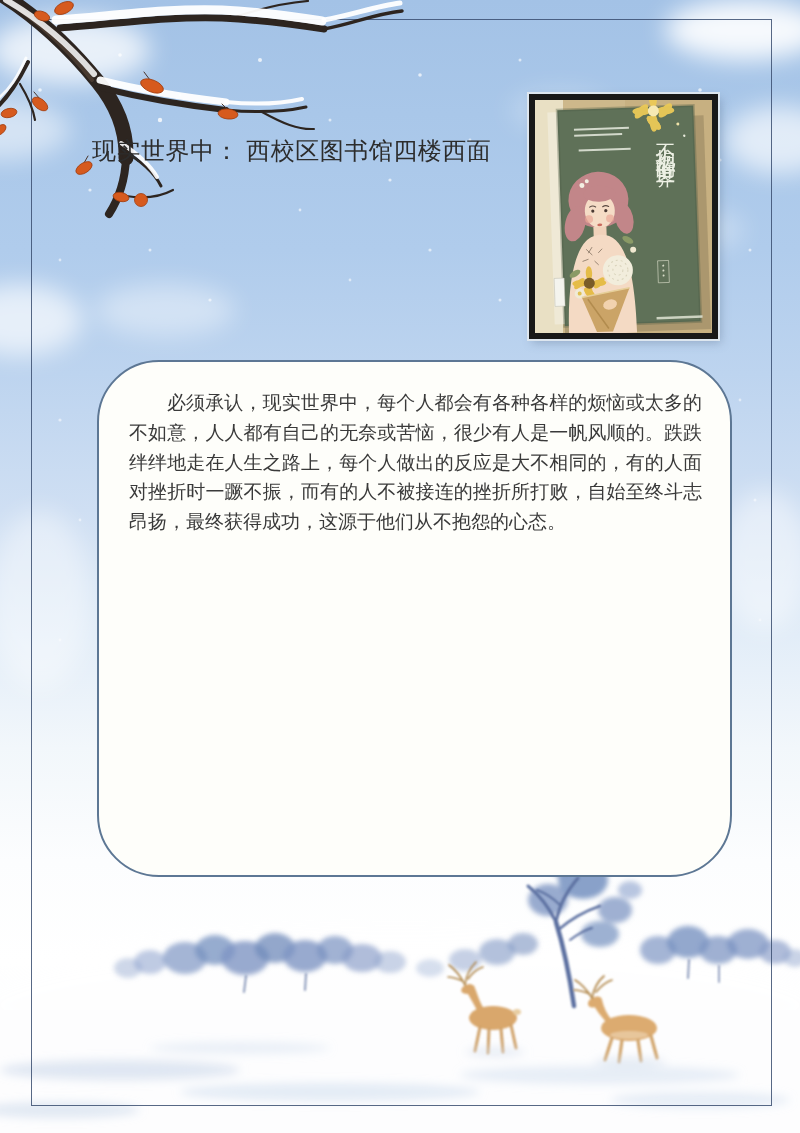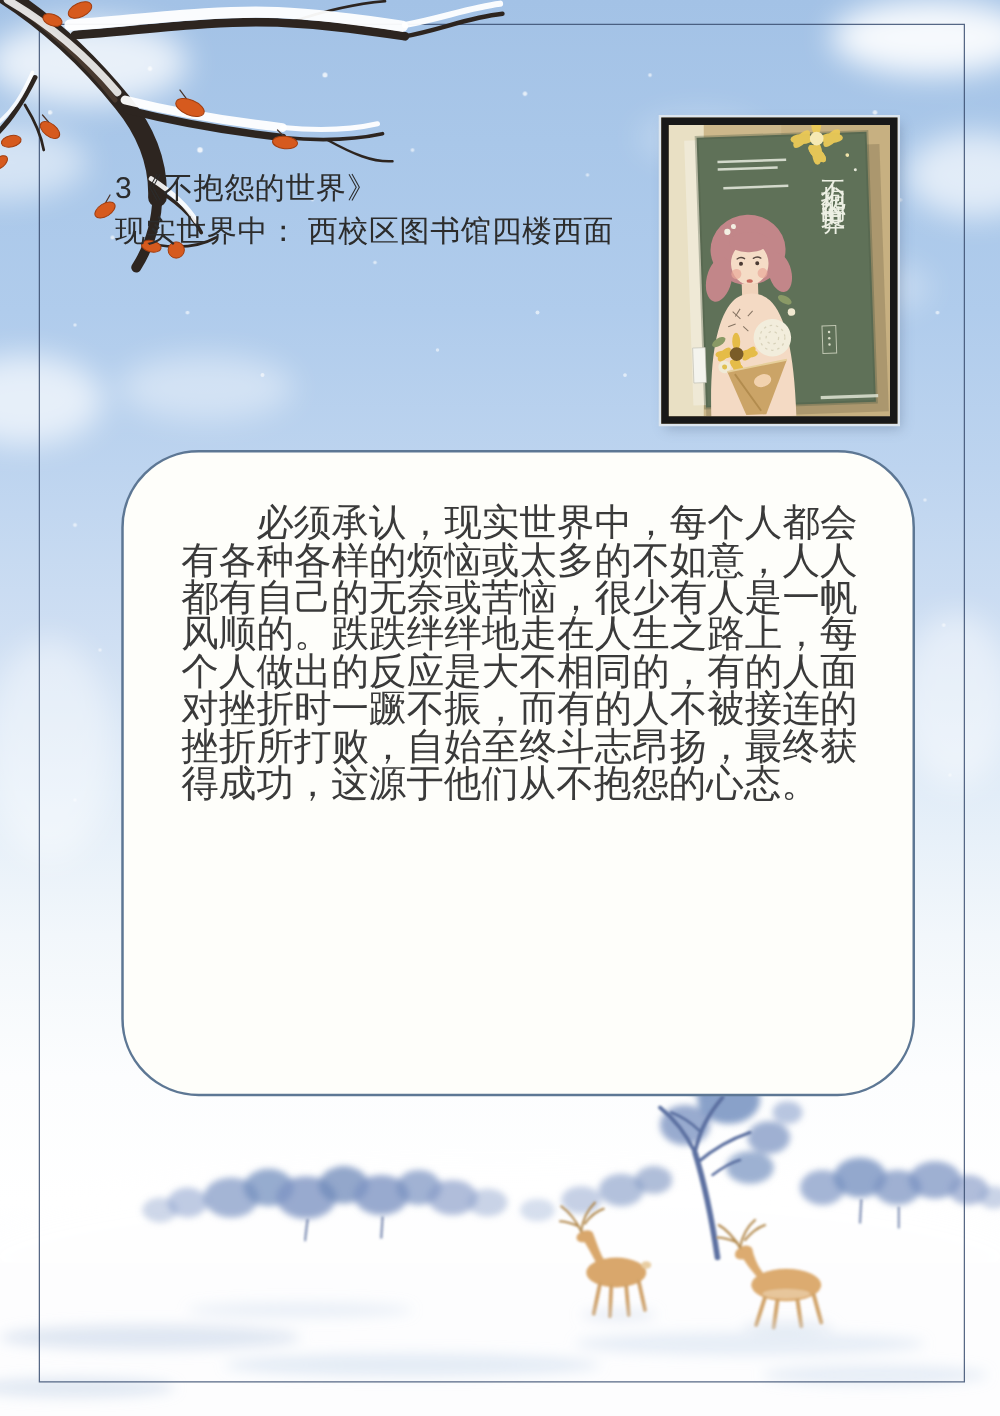--- a/index.html
+++ b/index.html
@@ -34,23 +34,23 @@
     writing-mode:vertical-rl;text-orientation:upright;
     font-family:"Liberation Serif",serif;
     font-size:20px;letter-spacing:5px;color:#edf0e4;
   }
   .card{
     position:absolute;z-index:4;left:97px;top:360px;width:635px;height:517px;
     box-sizing:border-box;border:2px solid #5d7794;border-radius:62px;
     background:#fefefa;padding:26px 28px 0 30px;
   }
   .card p{
-    margin:16px;text-indent:2em;text-align:justify;
+    margin:0;text-indent:2em;text-align:justify;
     font-family:"Liberation Serif",serif;
-    font-size:30px;line-height:29.8px;color:#3a3a3a;
+    font-size:19px;line-height:29.8px;color:#3a3a3a;
   }
 </style>
 </head>
 <body>
 
 <div class="page">
 
   <svg class="bg-svg" width="800" height="1133" viewBox="0 0 800 1133">
     <defs>
       <filter id="blur-lg" x="-60%" y="-60%" width="220%" height="220%">
@@ -254,21 +254,20 @@
       <ellipse cx="40" cy="104" rx="9" ry="5" transform="rotate(38 40 104)"></ellipse>
       <ellipse cx="9" cy="113" rx="8" ry="4.5" transform="rotate(-12 9 113)"></ellipse>
       <ellipse cx="0" cy="130" rx="7" ry="4" transform="rotate(-40 0 130)"></ellipse>
       <ellipse cx="84" cy="168" rx="9" ry="5" transform="rotate(-32 84 168)"></ellipse>
       <ellipse cx="121" cy="197" rx="8" ry="4.5" transform="rotate(12 121 197)"></ellipse>
       <circle cx="141" cy="200" r="6.5"></circle>
     </g>
   </svg>
 
   <div class="title-block">
-    <div>3《不抱怨的世界》</div>
     <div>现实世界中： 西校区图书馆四楼西面</div>
   </div>
 
   <div class="book-photo">
     <svg width="177" height="233" viewBox="0 0 177 233">
       <rect x="0" y="0" width="177" height="233" fill="#cdb88b"></rect>
       <rect x="90" y="0" width="87" height="233" fill="#c2a877" opacity=".5"></rect>
       <rect x="0" y="0" width="28" height="233" fill="#e9e0c4"></rect>
       <g transform="rotate(-2 88 116)">
         <rect x="22" y="14" width="146" height="214" fill="#8a7a57" opacity=".45" transform="translate(4 4)"></rect>

